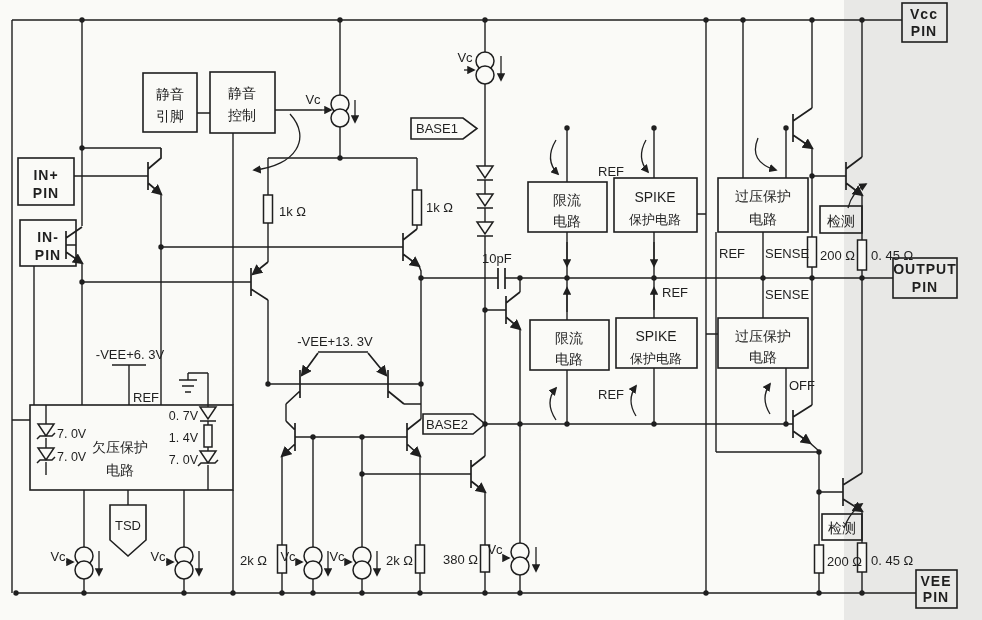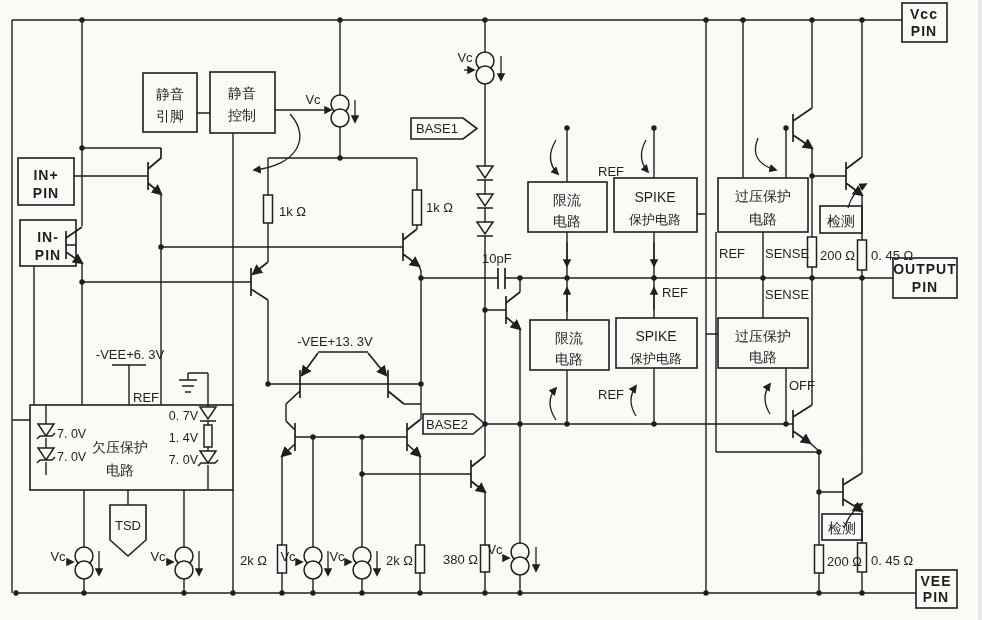--- a/index.html
+++ b/index.html
@@ -1,17 +1,17 @@
 <!DOCTYPE html>
 <html><head>
 <meta charset="utf-8">
 <style>
   :root{ --ink:#1f1f1f; --paper:#fafaf7; }
   html,body{margin:0;padding:0;background:#e8e8e6;}
-  .stage{width:978px;height:620px;background:var(--paper);position:relative;font-family:"Liberation Sans",sans-serif;}
+  .stage{width:844px;height:620px;background:var(--paper);position:relative;font-family:"Liberation Sans",sans-serif;}
   svg{display:block}
   .wire{stroke:var(--ink);stroke-width:1.4;fill:none}
   .sym{stroke:var(--ink);stroke-width:1.7;fill:none}
   .box{stroke:var(--ink);stroke-width:1.6;fill:none}
   .comp{stroke:var(--ink);stroke-width:1.5;fill:var(--paper)}
   .dio{stroke:var(--ink);stroke-width:1.5;fill:var(--paper)}
   .dot{fill:var(--ink);stroke:none}
   .arr{stroke:var(--ink);stroke-width:1.3;fill:none}
   text{fill:var(--ink);font-family:"Liberation Sans",sans-serif}
   .t14{font-size:14px}

